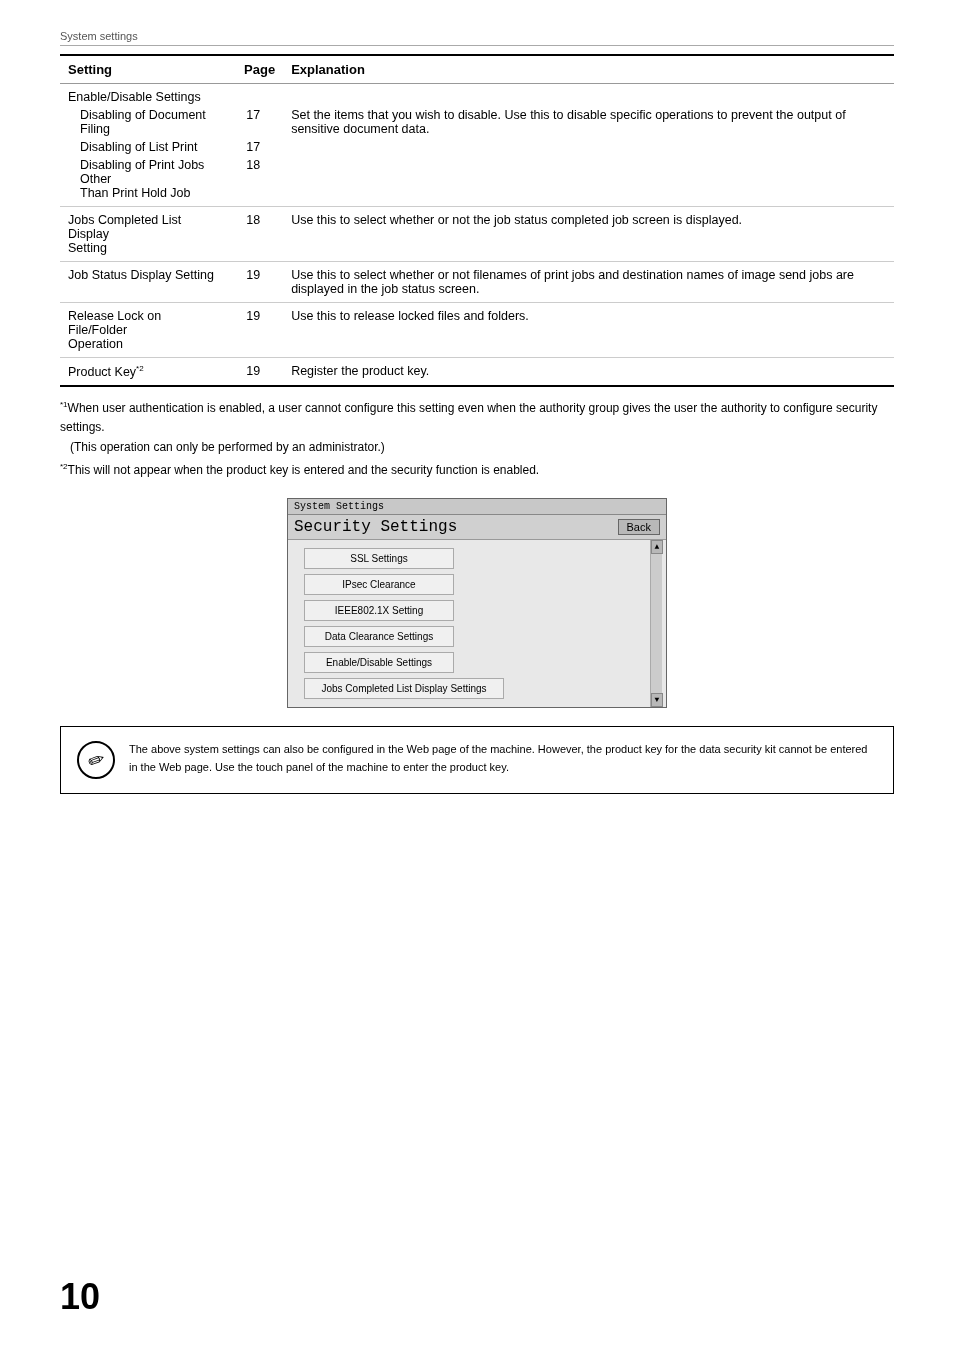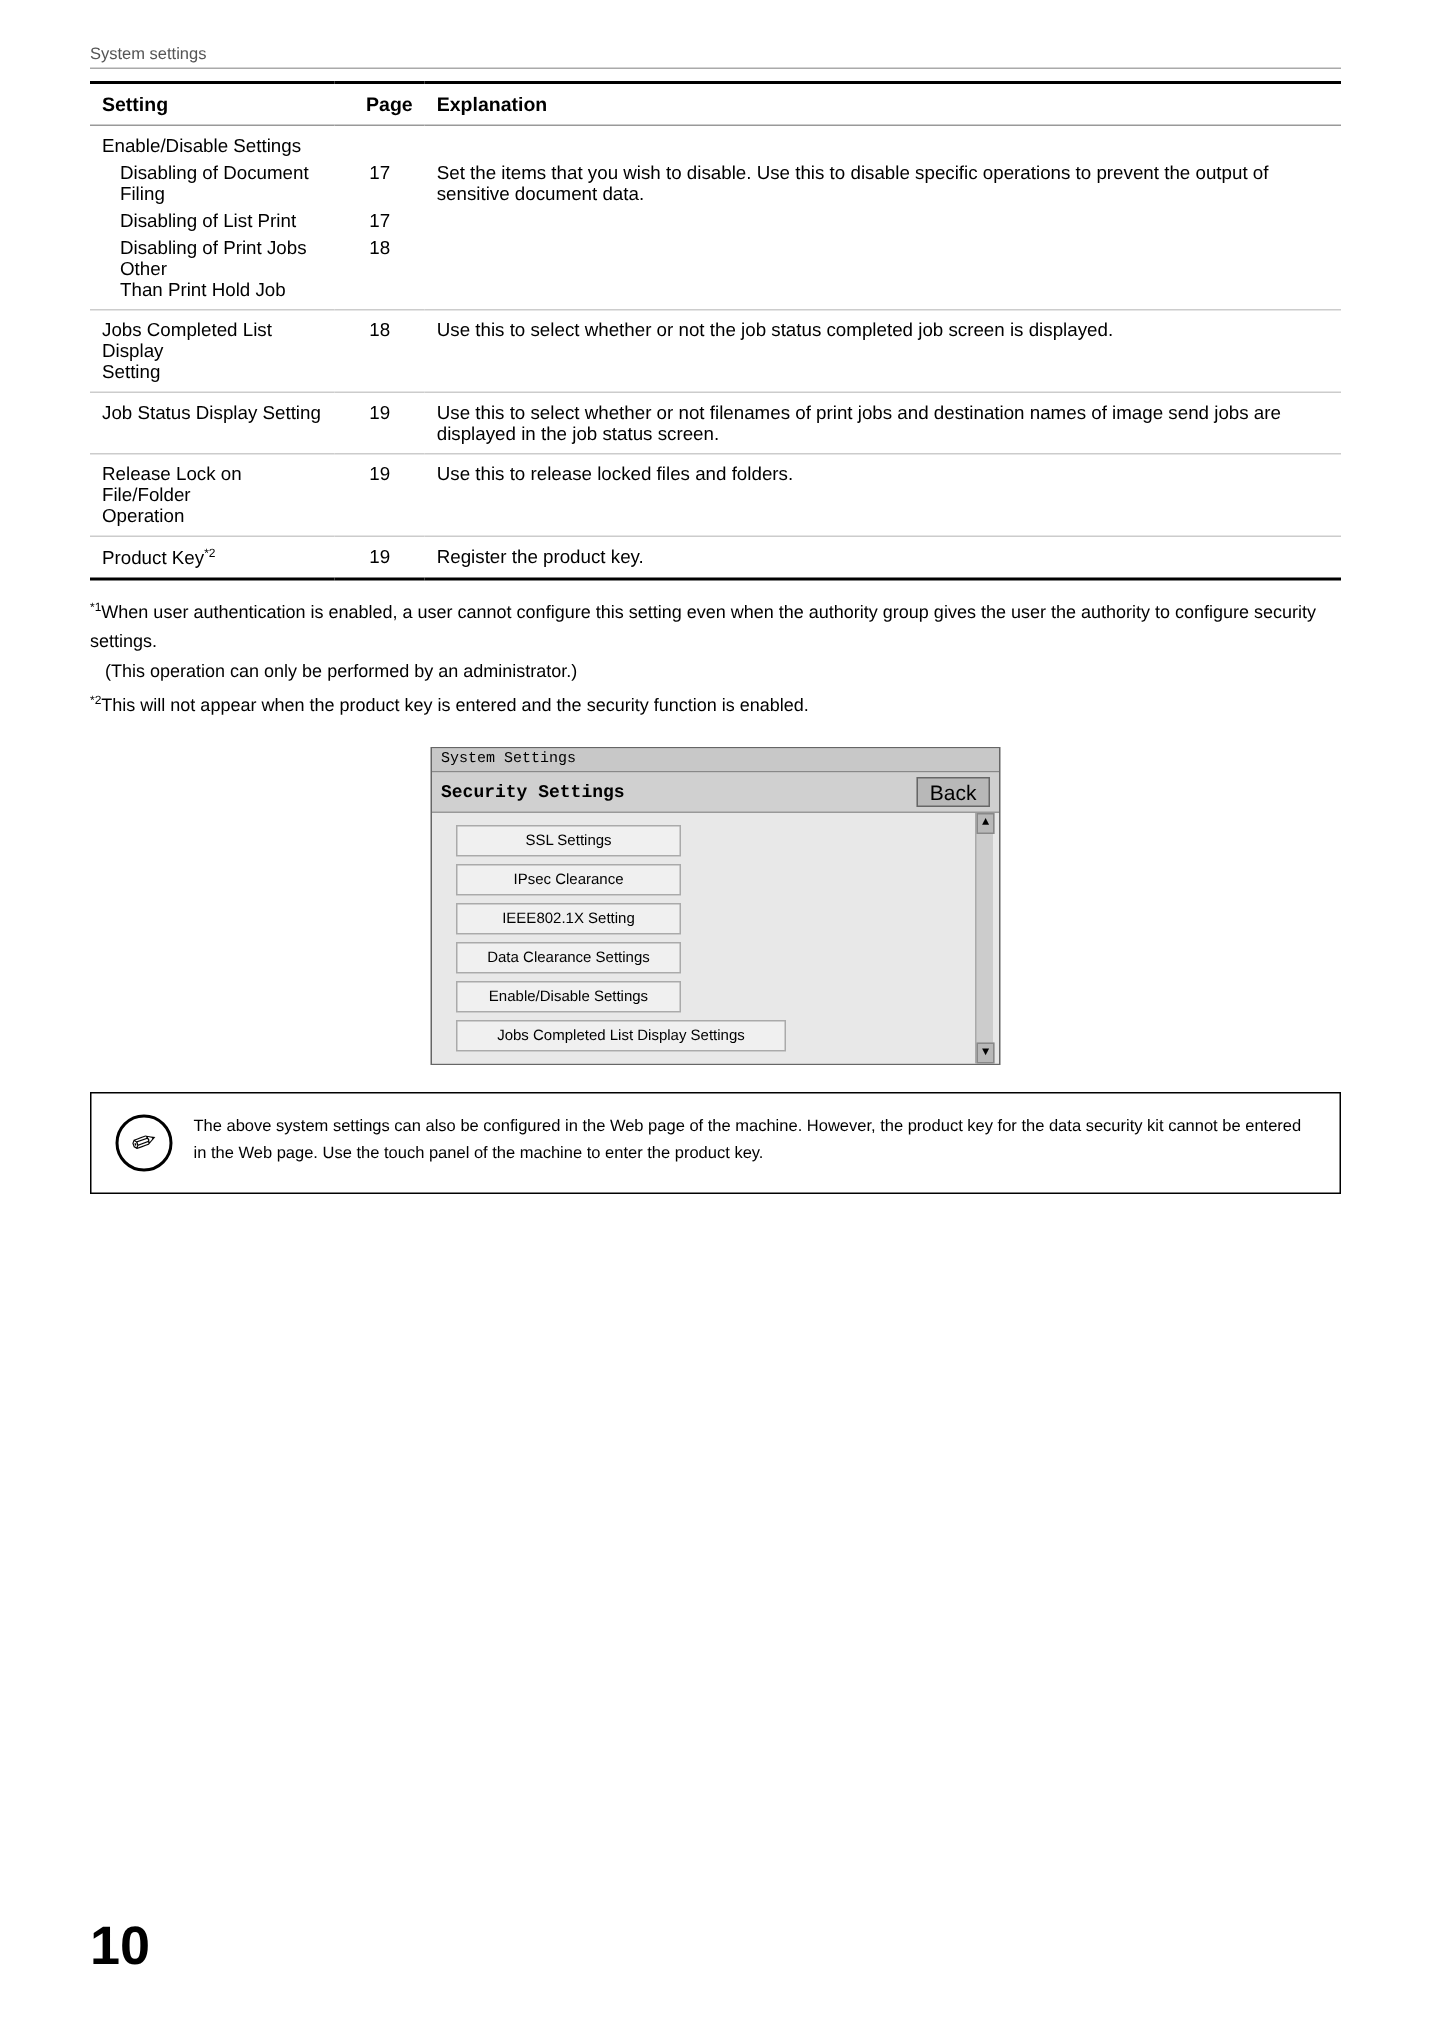--- a/index.html
+++ b/index.html
@@ -82,29 +82,29 @@
     .ui-header-bar {
       background: #d0d0d0;
       padding: 3px 6px;
       display: flex;
       justify-content: space-between;
       align-items: center;
       border-bottom: 1px solid #999;
     }
 
     .ui-header-label {
-      font-size: 12px;
-      font-weight: bold;
+      font-size: 16px;
+      font-weight: normal;
     }
 
     .ui-back-btn {
       background: #b8b8b8;
       border: 1px solid #666;
       padding: 1px 8px;
-      font-size: 14px;
+      font-size: 11px;
       cursor: pointer;
     }
 
     .ui-body {
       background: #e8e8e8;
       padding: 8px 16px;
       display: flex;
       flex-direction: column;
       gap: 5px;
       position: relative;
@@ -285,21 +285,21 @@
   <div class="ui-header-bar">
     <span class="ui-header-label">Security Settings</span>
     <button class="ui-back-btn">Back</button>
   </div>
   <div class="ui-body">
     <button class="ui-menu-btn">SSL Settings</button>
     <button class="ui-menu-btn">IPsec Clearance</button>
     <button class="ui-menu-btn">IEEE802.1X Setting</button>
     <button class="ui-menu-btn">Data Clearance Settings</button>
     <button class="ui-menu-btn">Enable/Disable Settings</button>
-    <button class="ui-menu-btn" style="width:220px;">Jobs Completed List Display Settings</button>
+    <button class="ui-menu-btn" style="width:200px;">Jobs Completed List Display Settings</button>
     <div class="ui-scrollbar">
       <div class="ui-scroll-arrow-up">▲</div>
       <div class="ui-scroll-arrow-down">▼</div>
     </div>
   </div>
 </div>
 
 <div class="note-box">
   <div class="note-icon">
     <span style="font-size:20px; transform:rotate(-20deg); display:inline-block;">✏</span>

